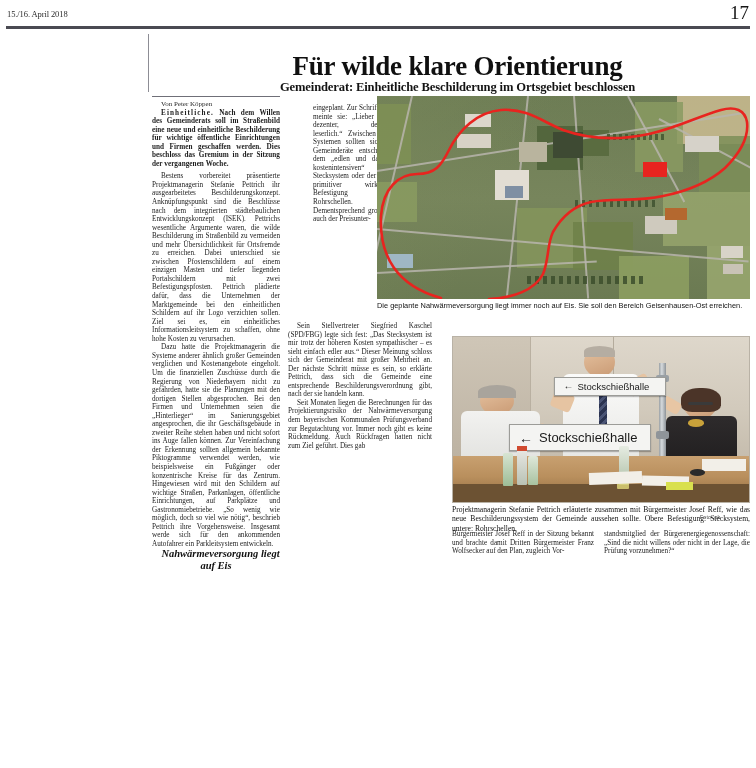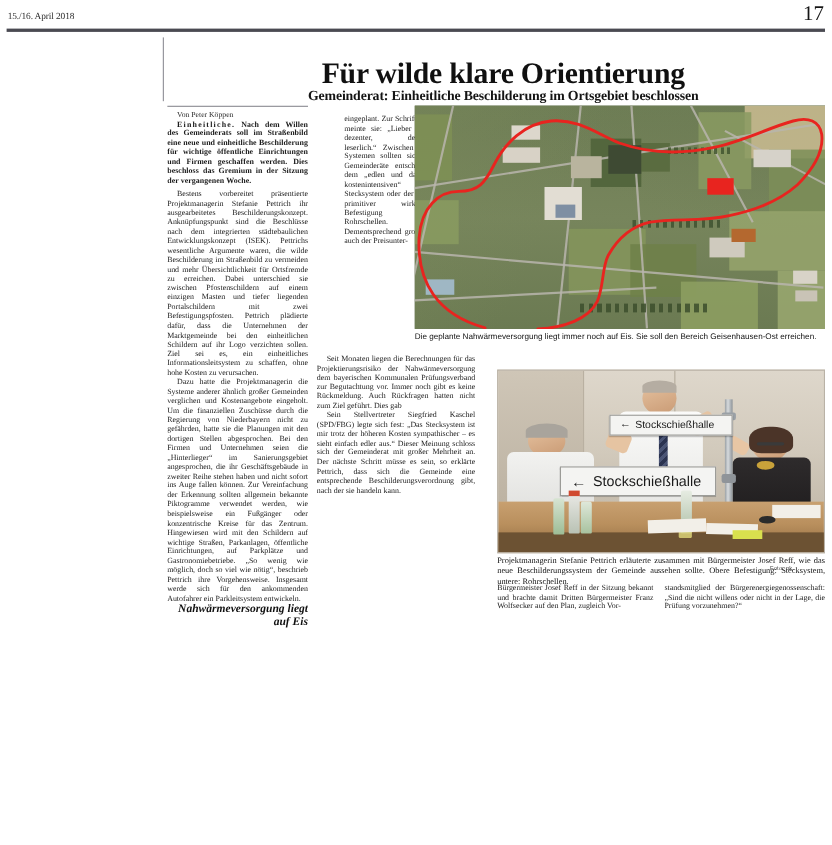--- a/index.html
+++ b/index.html
@@ -113,21 +113,21 @@
     letter-spacing: 0.05px;
   }
   .lead .place { letter-spacing: 1.1px; }
 
   .subhead-italic {
     font-style: italic;
     font-weight: bold;
     font-size: 10.5px;
     line-height: 12px;
     text-indent: 0;
-    text-align: right;
+    text-align: center;
     margin: 9px 0 4px 0;
     color: #101010;
   }
 
   
   #col1 { left: 152px; top: 96px; width: 128px; height: 672px; }
   #col2a { left: 288px; top: 104px; width: 82px; height: 222px; margin-left: 25px; }
   #col2b { left: 288px; top: 322px; width: 144px; height: 260px; }
   #col3 { left: 452px; top: 530px; width: 142px; height: 60px; }
   #col4 { left: 604px; top: 530px; width: 146px; height: 60px; }
@@ -268,22 +268,22 @@
   <p>Bestens vorbereitet präsentierte Projektmanagerin Stefanie Pettrich ihr ausgearbeitetes Beschilderungskonzept. Anknüpfungspunkt sind die Beschlüsse nach dem integrierten städtebaulichen Entwicklungskonzept (ISEK). Pettrichs wesentliche Argumente waren, die wilde Beschilderung im Straßenbild zu vermeiden und mehr Übersichtlichkeit für Ortsfremde zu erreichen. Dabei unterschied sie zwischen Pfostenschildern auf einem einzigen Masten und tiefer liegenden Portalschildern mit zwei Befestigungspfosten. Pettrich plädierte dafür, dass die Unternehmen der Marktgemeinde bei den einheitlichen Schildern auf ihr Logo verzichten sollen. Ziel sei es, ein einheitliches Informationsleitsystem zu schaffen, ohne hohe Kosten zu verursachen.</p>
   <p>Dazu hatte die Projektmanagerin die Systeme anderer ähnlich großer Gemeinden verglichen und Kostenangebote eingeholt. Um die finanziellen Zuschüsse durch die Regierung von Niederbayern nicht zu gefährden, hatte sie die Planungen mit den dortigen Stellen abgesprochen. Bei den Firmen und Unternehmen seien die „Hinterlieger“ im Sanierungsgebiet angesprochen, die ihr Geschäftsgebäude in zweiter Reihe stehen haben und nicht sofort ins Auge fallen können. Zur Vereinfachung der Erkennung sollten allgemein bekannte Piktogramme verwendet werden, wie beispielsweise ein Fußgänger oder konzentrische Kreise für das Zentrum. Hingewiesen wird mit den Schildern auf wichtige Straßen, Parkanlagen, öffentliche Einrichtungen, auf Parkplätze und Gastronomiebetriebe. „So wenig wie möglich, doch so viel wie nötig“, beschrieb Pettrich ihre Vorgehensweise. Insgesamt werde sich für den ankommenden Autofahrer ein Parkleitsystem entwickeln.</p>
   <p class="subhead-italic">Nahwärmeversorgung liegt auf Eis</p>
 </div>
 
 <div class="col" id="col2a">
   <p class="noindent">eingeplant. Zur Schriftgröße meinte sie: „Lieber etwas dezenter, dennoch leserlich.“ Zwischen zwei Systemen sollten sich die Gemeinderäte entscheiden: dem „edlen und dadurch kostenintensiven“ Stecksystem oder der etwas primitiver wirkenden Befestigung mit Rohrschellen. Dementsprechend groß war auch der Preisunter-</p>
 </div>
 
 <div class="col" id="col2b">
+  <p>Sein Stellvertreter Siegfried Kaschel (SPD/FBG) legte sich fest: „Das Stecksystem ist mir trotz der höheren Kosten sympathischer – es sieht einfach edler aus.“ Dieser Meinung schloss sich der Gemeinderat mit großer Mehrheit an. Der nächste Schritt müsse es sein, so erklärte Pettrich, dass sich die Gemeinde eine entsprechende Beschilderungsverordnung gibt, nach der sie handeln kann.</p>
   <p>Seit Monaten liegen die Berechnungen für das Projektierungsrisiko der Nahwärmeversorgung dem bayerischen Kommunalen Prüfungsverband zur Begutachtung vor. Immer noch gibt es keine Rückmeldung. Auch Rückfragen hatten nicht zum Ziel geführt. Dies gab</p>
-  <p>Sein Stellvertreter Siegfried Kaschel (SPD/FBG) legte sich fest: „Das Stecksystem ist mir trotz der höheren Kosten sympathischer – es sieht einfach edler aus.“ Dieser Meinung schloss sich der Gemeinderat mit großer Mehrheit an. Der nächste Schritt müsse es sein, so erklärte Pettrich, dass sich die Gemeinde eine entsprechende Beschilderungsverordnung gibt, nach der sie handeln kann.</p>
 </div>
 
 <div class="col" id="col3">
   <p class="noindent">Bürgermeister Josef Reff in der Sitzung bekannt und brachte damit Dritten Bürgermeister Franz Wolfsecker auf den Plan, zugleich Vor-</p>
 </div>
 
 <div class="col" id="col4">
   <p class="noindent">standsmitglied der Bürgerenergiegenossenschaft: „Sind die nicht willens oder nicht in der Lage, die Prüfung vorzunehmen?“</p>
 </div>
 

